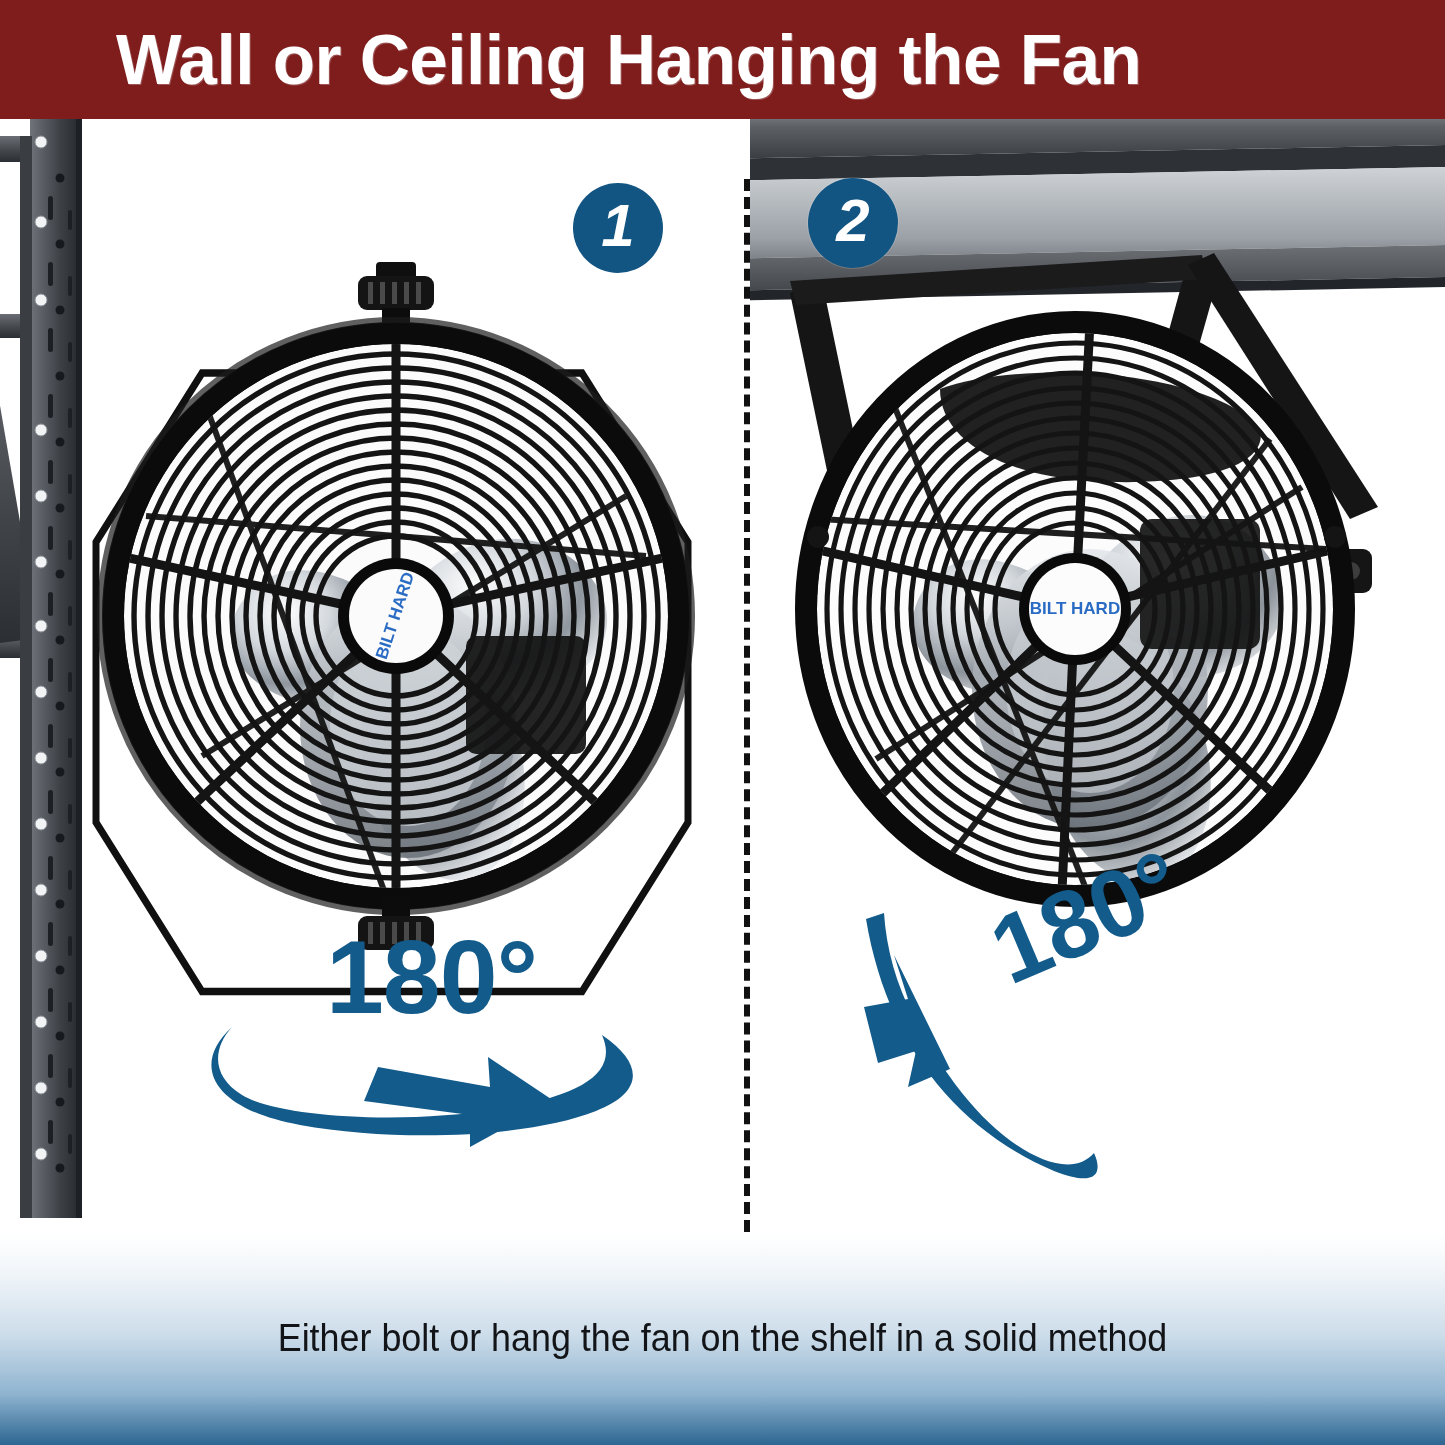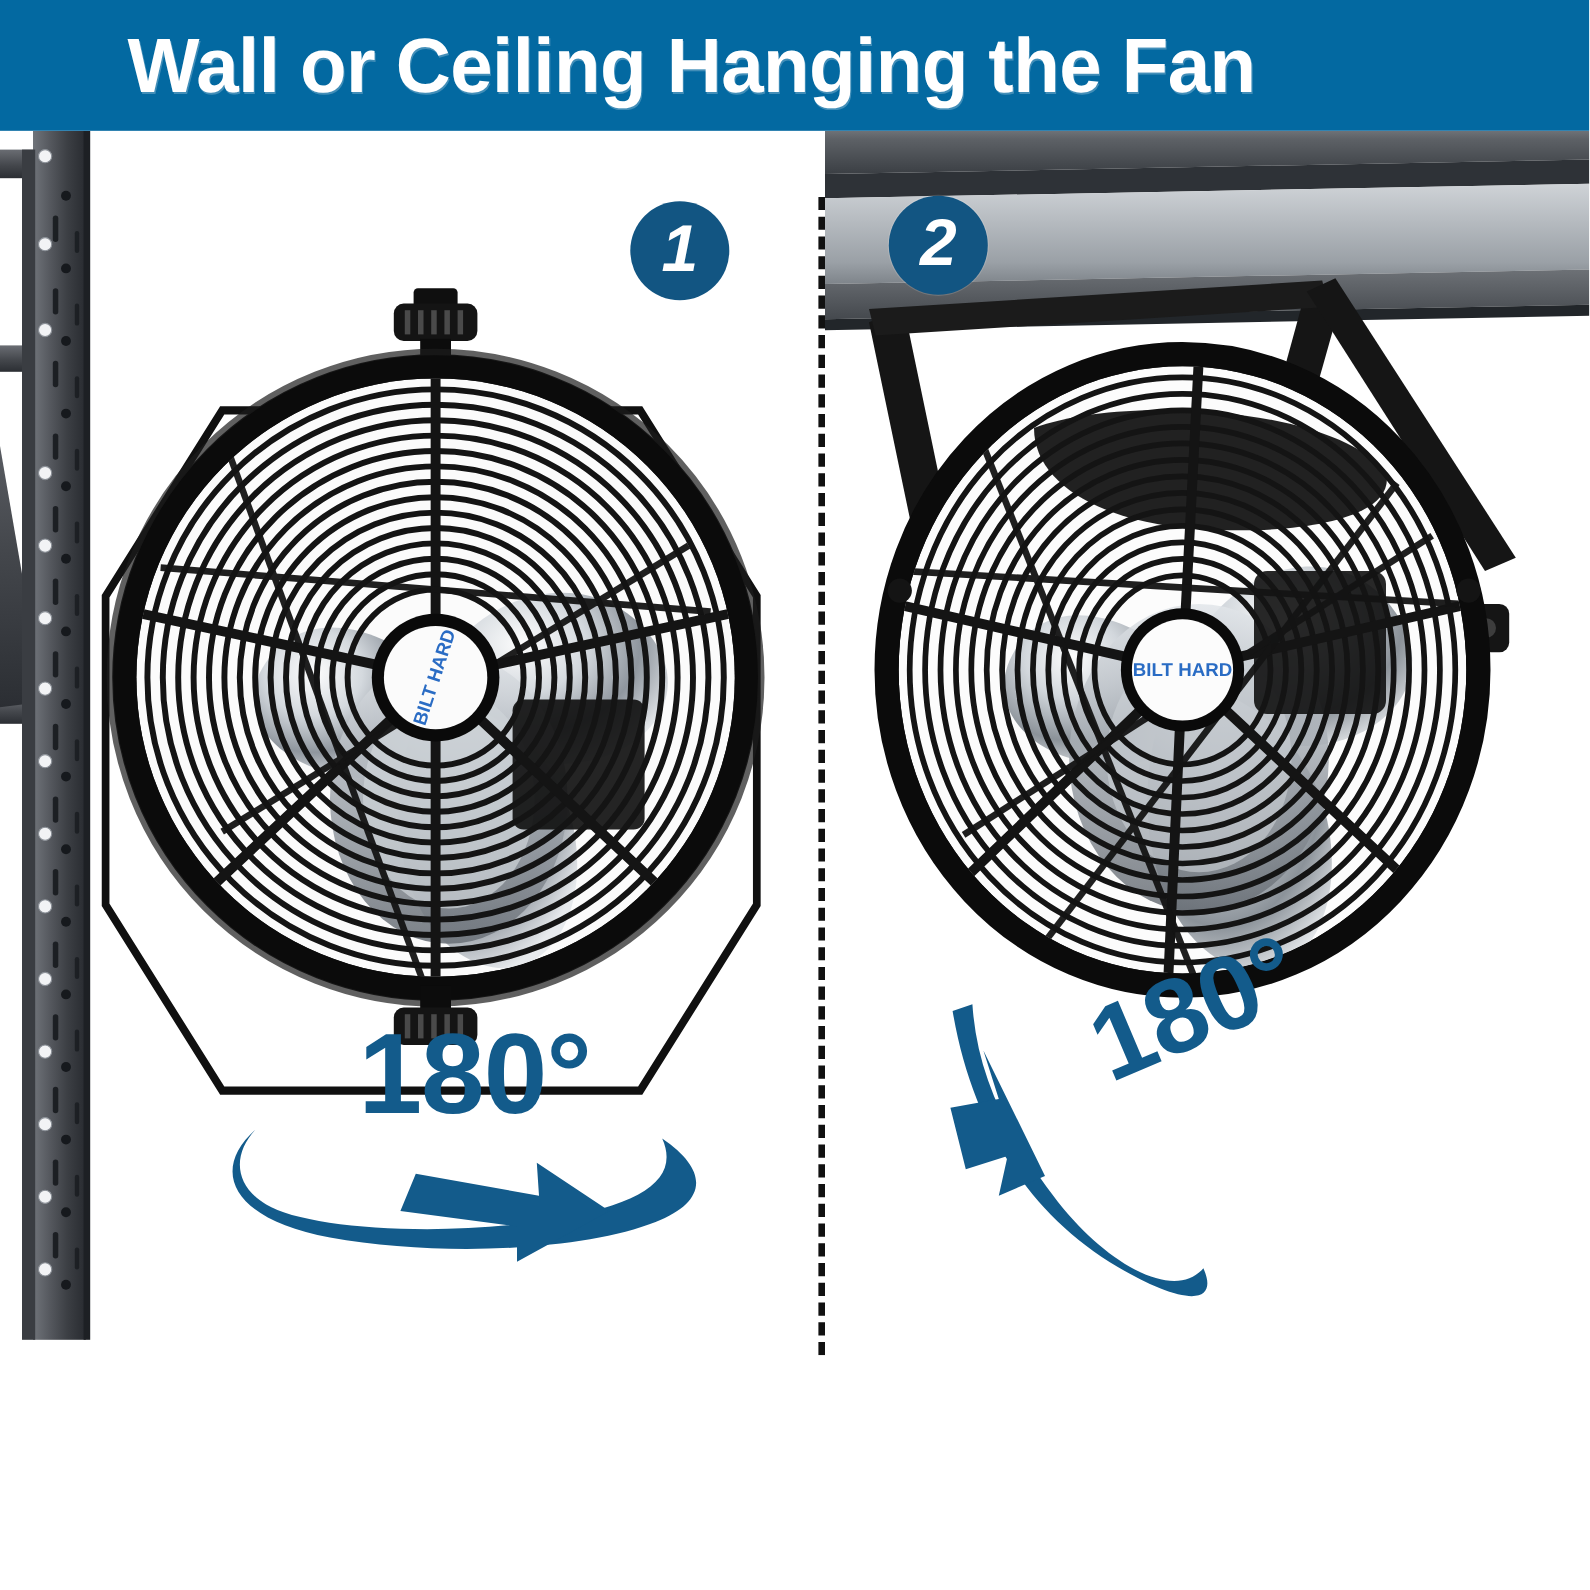--- a/index.html
+++ b/index.html
@@ -2,21 +2,21 @@
 <html><head>
 <meta charset="utf-8">
 <style>
   html,body{margin:0;padding:0;background:#fff;}
   body{width:1445px;height:1445px;overflow:hidden;
        font-family:"Liberation Sans","DejaVu Sans",sans-serif;}
   #page{position:relative;width:1445px;height:1445px;background:#ffffff;overflow:hidden;}
 
   
   #header{position:absolute;left:0;top:0;width:1445px;height:119px;
-          background:#0369a1;display:flex;align-items:center;}
+          background:#7f1d1d;display:flex;align-items:center;}
   #header-title{color:#ffffff;font-size:70px;font-weight:bold;
                 letter-spacing:-0.5px;margin-left:116px;line-height:1;
                 white-space:nowrap;transform:scaleX(0.99);transform-origin:left center;
                 text-shadow:1px 1px 0 rgba(255,255,255,.25);}
 
   
   #stage{position:absolute;left:0;top:119px;width:1445px;height:1113px;
          background:#ffffff;overflow:hidden;}
 
   
@@ -402,14 +402,17 @@
 
     <div class="badge" id="badge-1">
       <span>1</span>
     </div>
     <div class="badge" id="badge-2">
       <span>2</span>
     </div>
 
   </div>
 
+  <div id="footer">
+    <div id="footer-caption">Either bolt or hang the fan on the shelf in a solid method</div>
+  </div>
 
 </div>
 
 </body></html>

